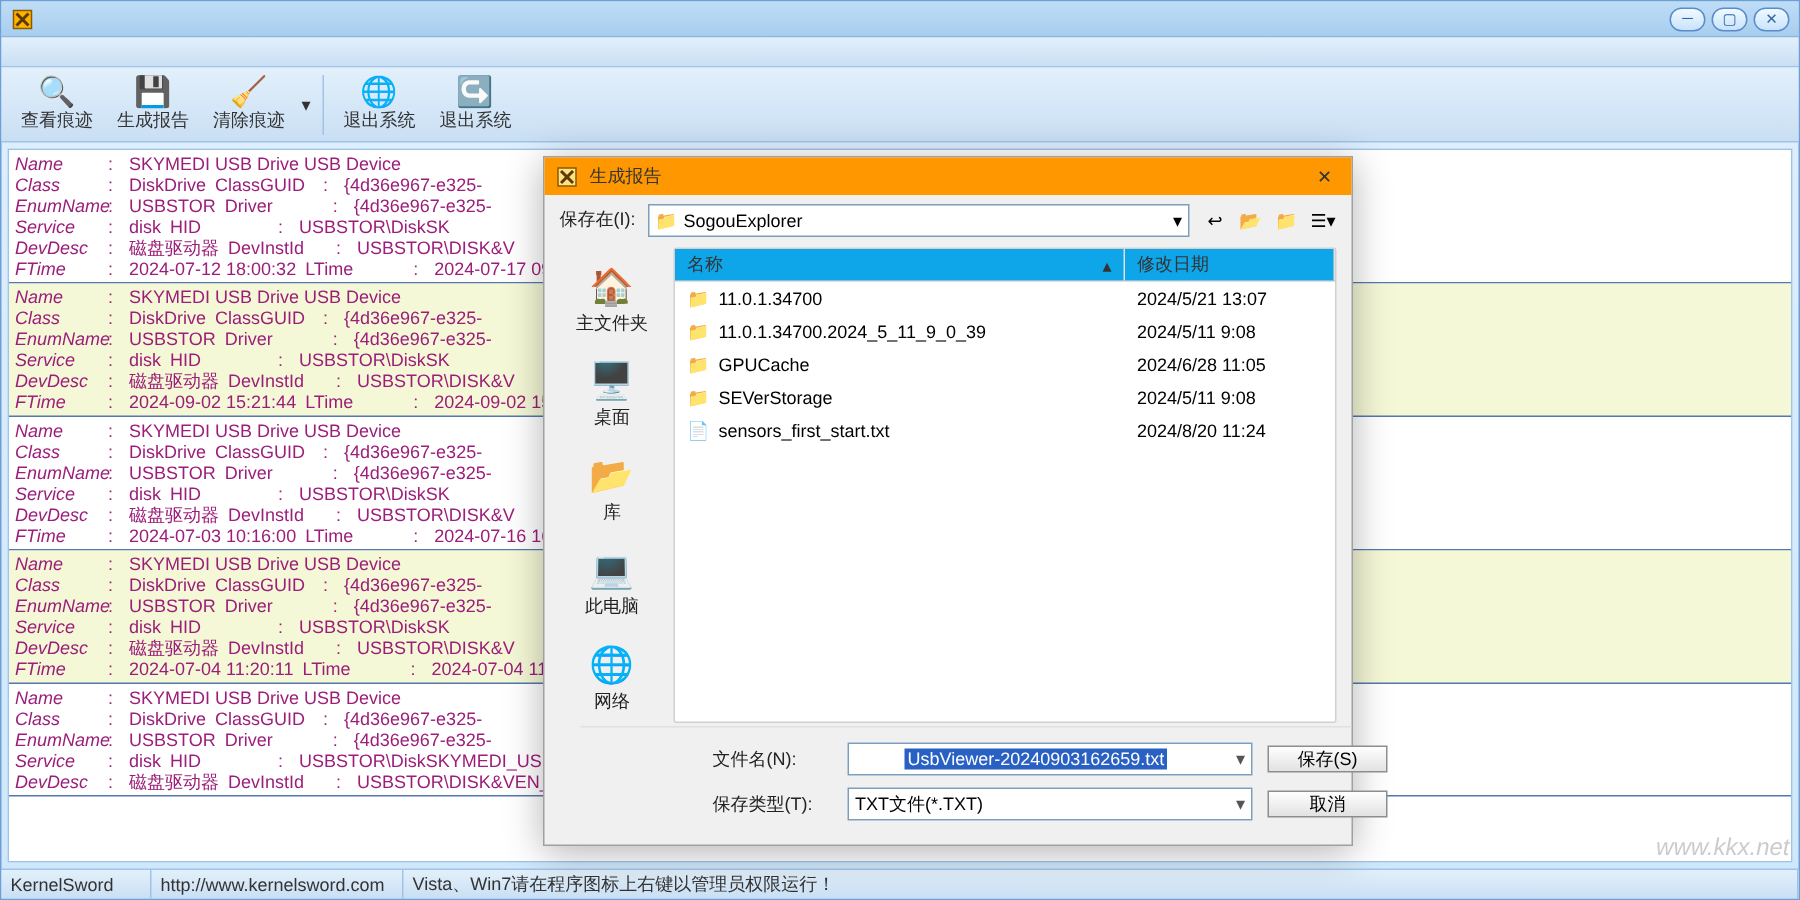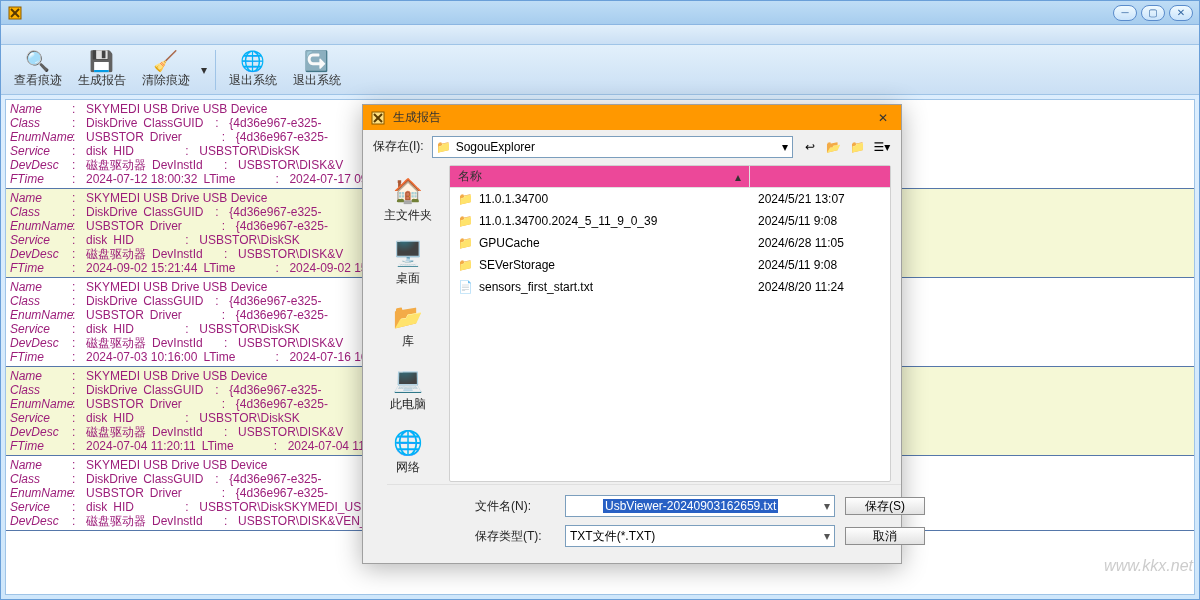--- a/index.html
+++ b/index.html
@@ -50,21 +50,21 @@
 .tb-icons { display: flex; gap: 6px; align-items: center; }
 .tb-icons .tbi { width: 18px; height: 18px; display: flex; align-items: center; justify-content: center; cursor: pointer; }
 
 .dlg-body { flex: 1; display: flex; padding: 2px 10px 2px 10px; gap: 6px; }
 .places { width: 70px; display: flex; flex-direction: column; padding-top: 4px; gap: 2px; }
 .place { display: flex; flex-direction: column; align-items: center; padding: 6px 0; cursor: pointer; }
 .place .pico { width: 32px; height: 32px; display: flex; align-items: center; justify-content: center; font-size: 24px; }
 .place .plbl { font-size: 12px; color: #222; }
 
 .file-area { flex: 1; border: none; background: #fff; border: 1px solid #d0d0d0; border-radius: 2px; display: flex; flex-direction: column; }
-.file-head { height: 22px; background: #ec4899; border-bottom: 1px solid #e0e0e0; display: flex; }
+.file-head { height: 22px; background: #0ea5e9; border-bottom: 1px solid #e0e0e0; display: flex; }
 .file-head .col { padding: 2px 8px; border-right: 1px solid #e0e0e0; color: #333; display: flex; align-items: center; gap: 4px; }
 .file-list { flex: 1; }
 .file-row { height: 22px; display: flex; align-items: center; cursor: pointer; }
 .file-row .cell { padding: 0 8px; }
 .file-row .cell.name { display: flex; align-items: center; gap: 6px; width: 300px; }
 
 .dlg-bottom { padding: 10px 10px 16px 88px; display: grid; grid-template-columns: 80px 270px 80px; gap: 8px 10px; align-items: center; border-top: 1px solid #e0e0e0; margin-left: 24px; }
 .dlg-bottom label { color: #222; text-align: left; }
 .combo { height: 22px; border: 1px solid #7b9ebd; background: #fff; display: flex; align-items: center; padding: 0 4px; }
 .combo.sel { color: #fff; padding-left: 37px; }
@@ -344,20 +344,25 @@
           <span class="k">DevDesc</span>
           <span class="sep">:</span>
           <span class="v">磁盘驱动器</span>
           <span class="k2">DevInstId</span>
           <span class="sep">:</span>
           <span class="v">USBSTOR\DISK&amp;VEN_SKYMEDI&amp;PROD_USB_DRIVE&amp;REV_1.00\O3&amp;0</span>
         </div>
       </div>
     </div>
 
+  <div class="statusbar">
+    <div class="cell" style="width:100px">KernelSword</div>
+    <div class="cell" style="width:168px">http://www.kernelsword.com</div>
+    <div class="cell" style="flex:1">Vista、Win7请在程序图标上右键以管理员权限运行！</div>
+  </div>
   <div class="watermark">www.kkx.net</div>
 </div>
 
 <div class="dialog">
   <div class="dlg-title">
     <span class="t-ico">
       <svg width="14" height="14">
           <rect x="1" y="1" width="12" height="12" fill="#ffe082" stroke="#8a5a00"></rect>
           <line x1="3" y1="3" x2="11" y2="11" stroke="#5a3a00" stroke-width="2"></line>
           <line x1="3" y1="11" x2="11" y2="3" stroke="#5a3a00" stroke-width="2"></line>
@@ -405,20 +410,21 @@
         <span class="plbl">网络</span>
       </div>
     </div>
 
     <div class="file-area">
       <div class="file-head">
         <div class="col" style="width:300px">
           <span>名称</span>
           <span style="margin-left:auto">▴</span>
         </div>
+        <div class="col" style="flex:1">修改日期</div>
       </div>
       <div class="file-list">
           <div class="file-row">
             <div class="cell name">
               <span>📁</span>
               <span>11.0.1.34700</span>
             </div>
             <div class="cell" style="flex:1">2024/5/21 13:07</div>
           </div>
           <div class="file-row">

